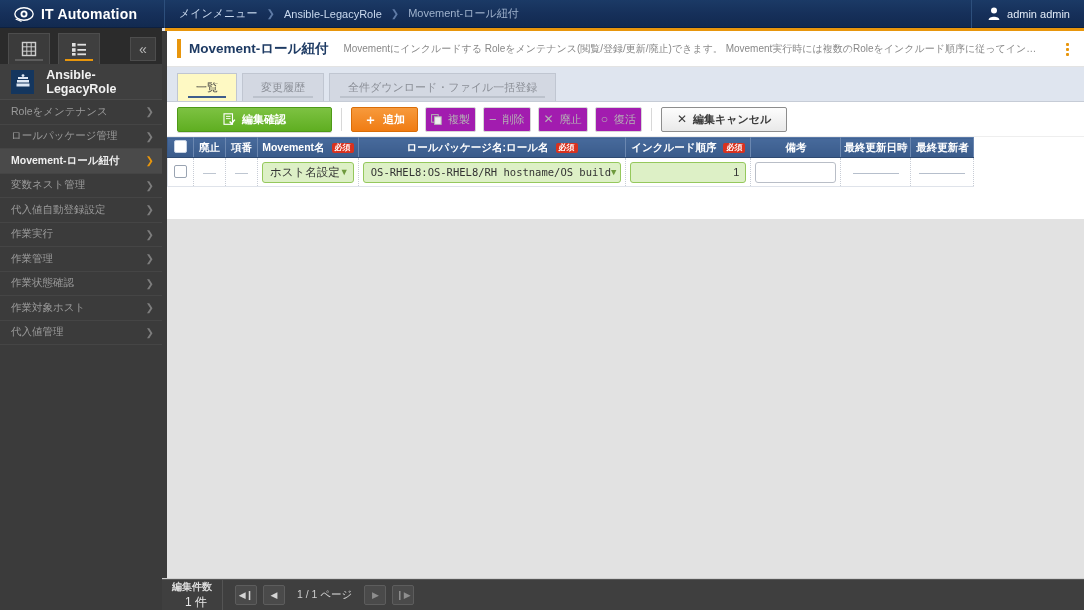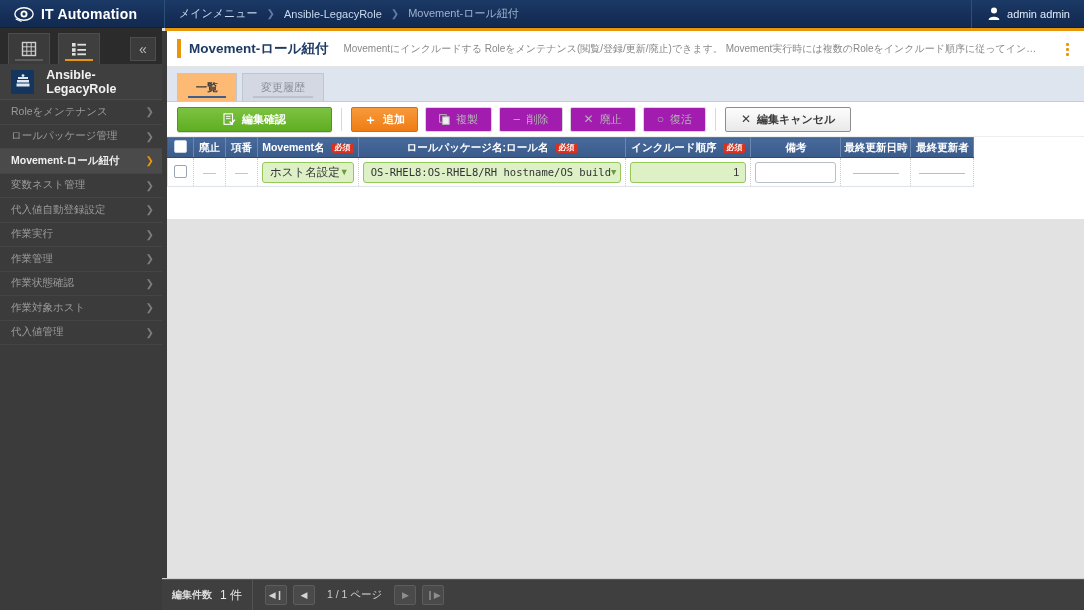--- a/index.html
+++ b/index.html
@@ -143,35 +143,35 @@
     height: 35px; background: #dfe5ef;
     display: flex; align-items: flex-end; padding-left: 10px; gap: 5px;
     border-bottom: 1px solid #c6ccd6;
   }
   .tab {
     height: 28px; padding: 0 18px; background: #d3d8e2;
     border: 1px solid #c0c6d1; border-bottom: none;
     display: flex; align-items: center; justify-content: center;
     font-size: 11px; color: #8b8f97; position: relative;
   }
-  .tab.active { background: #fdba74; color: #3a3a3a; font-weight: bold; }
+  .tab.active { background: #fef9c3; color: #3a3a3a; font-weight: normal; }
   .tab::after {
     content: ""; position: absolute; left: 10px; right: 10px; bottom: 3px;
     height: 2px; background: #bcc2cc;
   }
   .tab.active::after { background: #3f5e8c; }
 
   
   .toolbar {
     height: 35px; background: #ffffff; display: flex; align-items: center;
     padding-left: 10px; gap: 0px; border-bottom: 1px solid #eeeeee;
   }
   .btn {
     height: 25px; display: inline-flex; align-items: center; justify-content: center;
-    gap: 6px; font-size: 11px; padding: 0 13px; white-space: nowrap;
+    gap: 6px; font-size: 11px; padding: 0 5px; white-space: nowrap;
     border: 1px solid #999; border-radius: 2px;
   }
   .btn-green {
     width: 155px; background: linear-gradient(to bottom,#7dc242,#5fae21);
     color: #ffffff; font-weight: bold; border-color: #4e9a17;
     box-shadow: 0 1px 0 rgba(0,0,0,.15);
   }
   .btn-orange {
     background: linear-gradient(to bottom,#f79a3c,#f07c13);
     color: #ffffff; font-weight: bold; border-color: #d96d08;
@@ -243,20 +243,21 @@
   
   .footer {
     position: absolute; left: 0px; bottom: 0; width: 922px; height: 31px;
     background: #3f3f3f; display: flex; align-items: center;
     border-top: 1px solid #555;
   }
   .ft-seg {
     height: 31px; display: flex; align-items: center; padding: 0 10px;
     color: #c8c8c8; font-size: 10px; border-right: 1px solid #545454;
     white-space: nowrap;
+    flex-direction: column;
   }
   .ft-label { font-weight: bold; color: #dcdcdc; font-size: 10px; }
   .ft-value { color: #e8e8e8; font-size: 12px; margin-left: 8px; }
   .ft-sel {
     display: flex; align-items: center; gap: 7px; color: #e8e8e8; font-size: 12px;
   }
   .pager { display: flex; align-items: center; gap: 6px; padding: 0 12px; }
   .pg-btn {
     width: 22px; height: 20px; background: #4a4a4a; border: 1px solid #5d5d5d;
     border-radius: 2px; color: #8e8e8e; font-size: 9px;
@@ -393,20 +394,23 @@
             <i></i>
         </div>
       </div>
 
       <div class="tabstrip">
         <div class="tab active">
           <span>一覧</span>
         </div>
         <div class="tab">
           <span>変更履歴</span>
+        </div>
+        <div class="tab">
+          <span>全件ダウンロード・ファイル一括登録</span>
         </div>
       </div>
 
       <div class="toolbar">
         <div class="btn btn-green">
           <svg width="13" height="13" viewBox="0 0 13 13">
             <rect x="1" y="0.8" width="8.5" height="10.5" fill="none" stroke="#ffffff" stroke-width="1.1"></rect>
             <path d="M3 3.4 h4.5 M3 5.6 h4.5" stroke="#ffffff" stroke-width=".9"></path>
             <path d="M6.6 8.4 l2 2.2 l3.2 -4" stroke="#ffffff" stroke-width="1.5" fill="none"></path>
           </svg>

